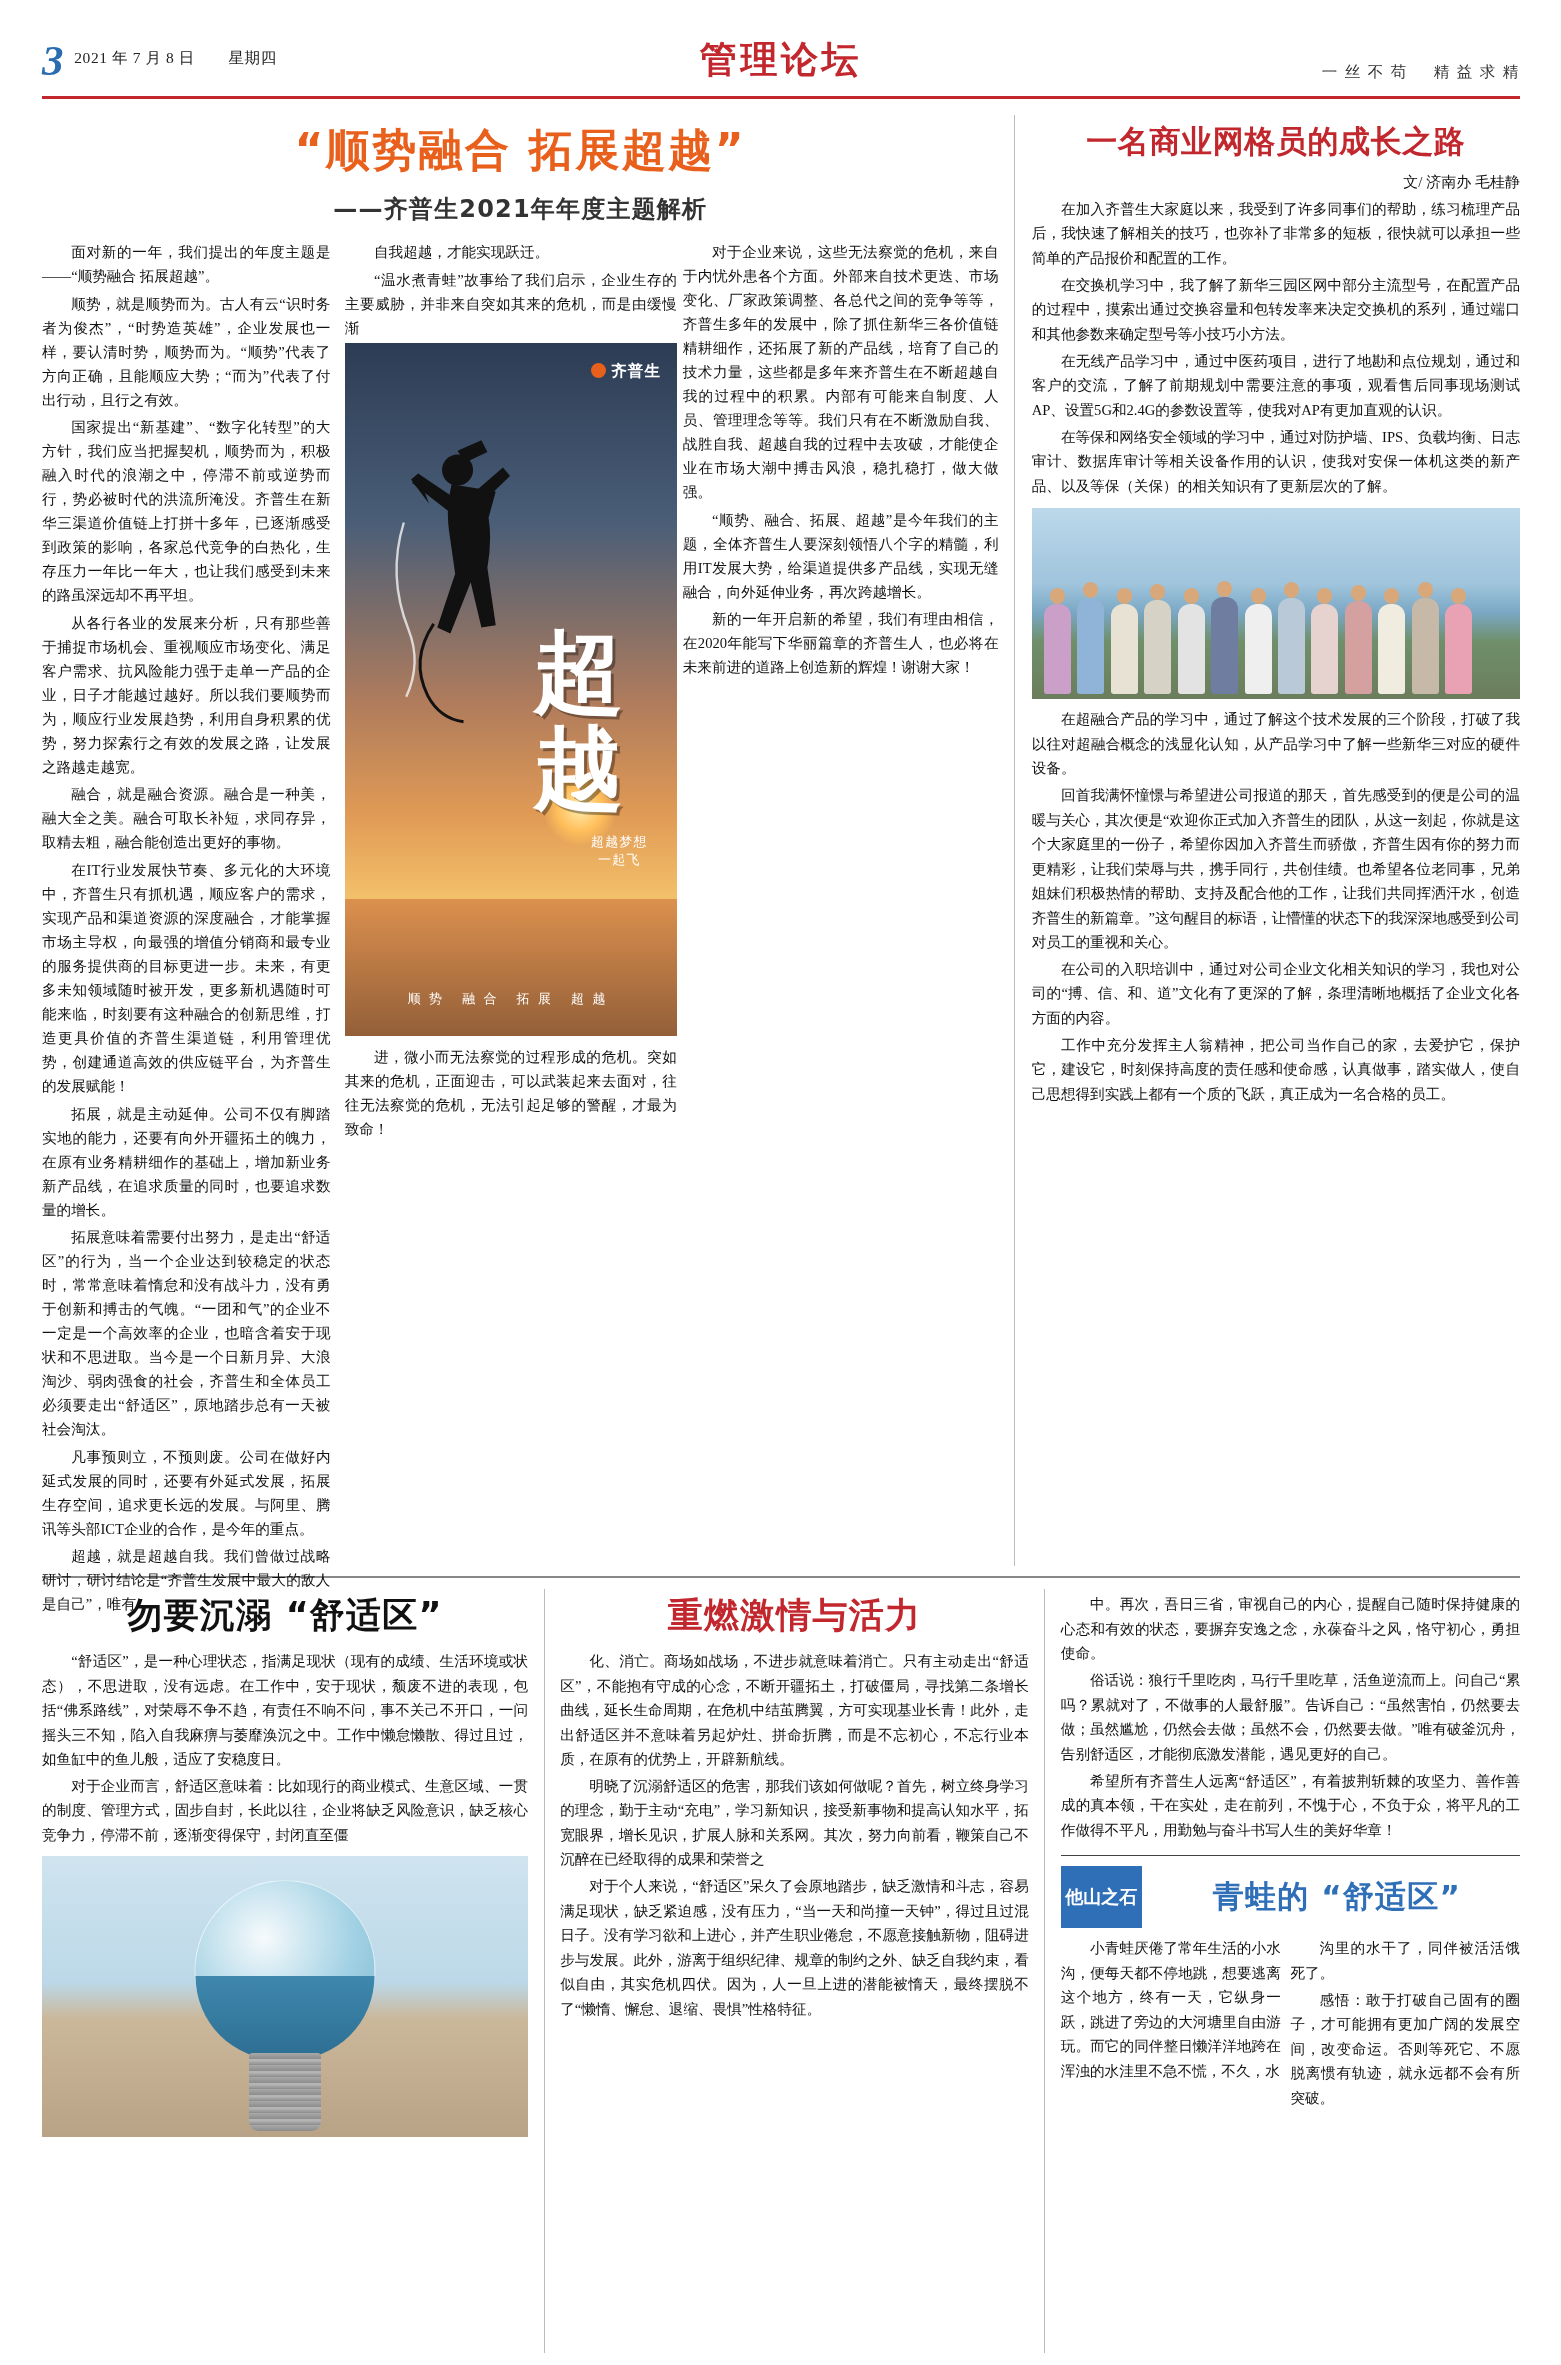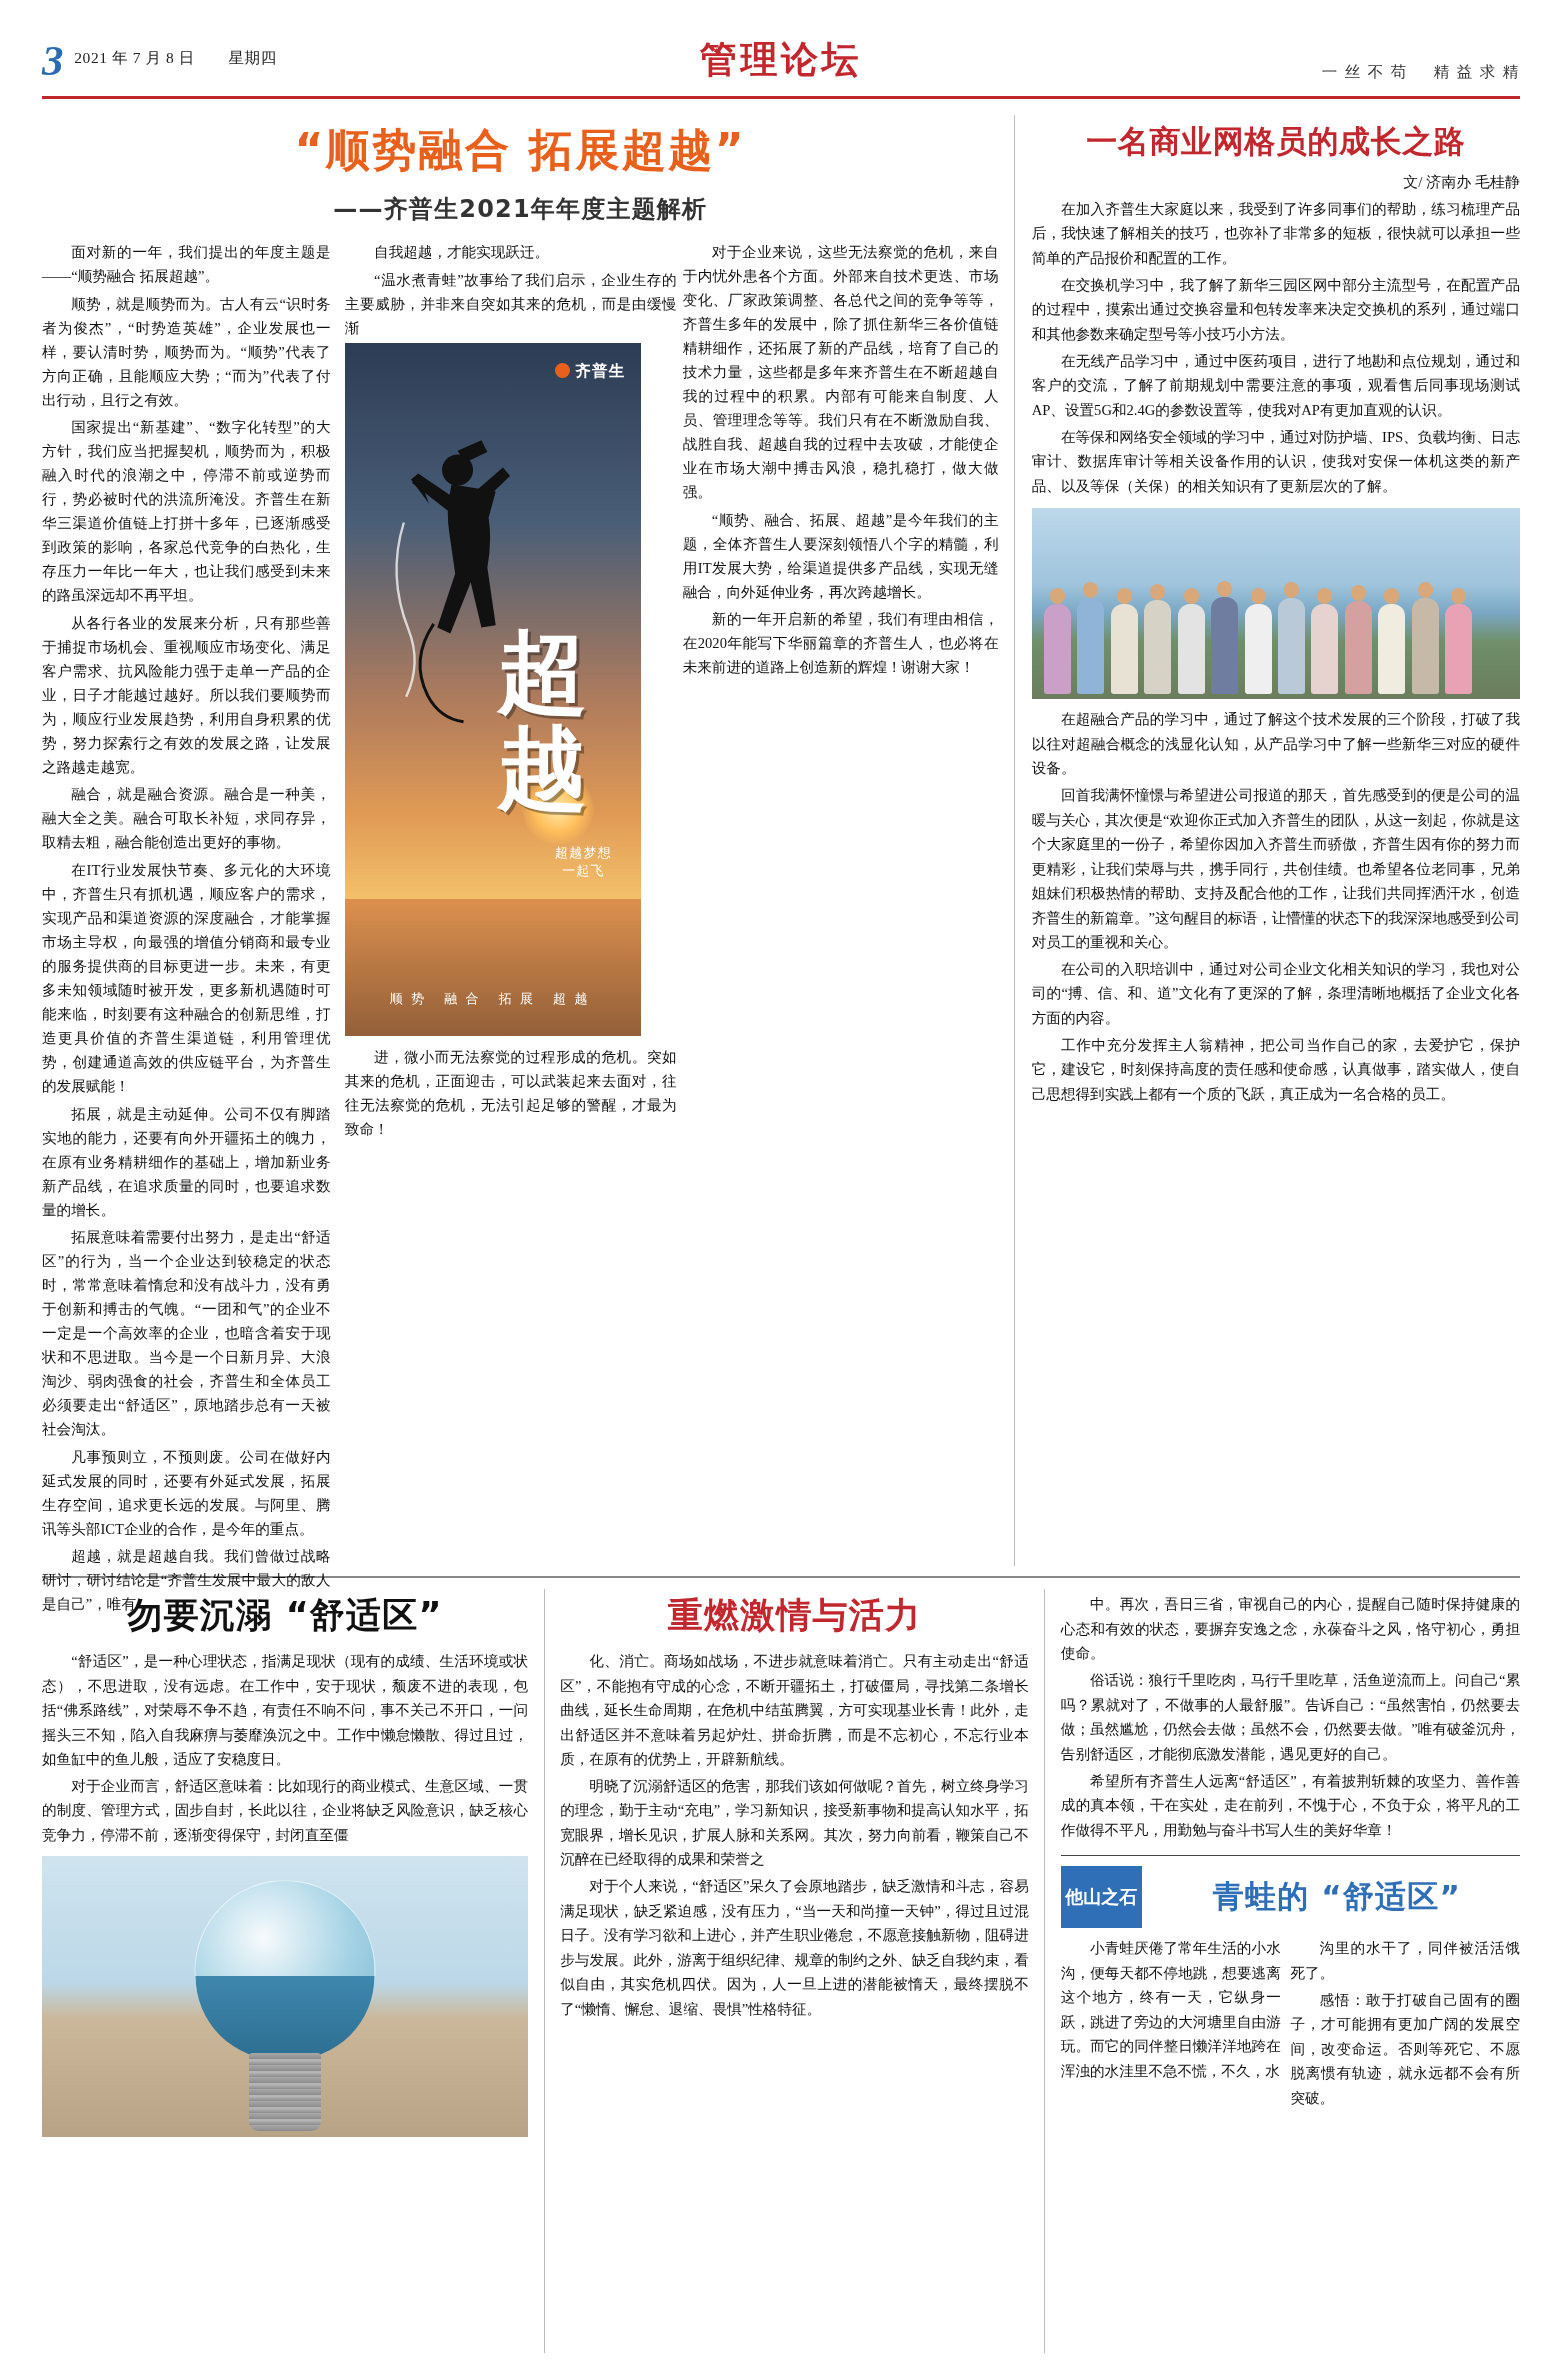--- a/index.html
+++ b/index.html
@@ -121,21 +121,21 @@
   .col p {
     margin: 0 0 3.6px 0;
     text-indent: 2em;
   }
   .c1 { width: 303px; padding-right: 14.3px; box-sizing: border-box; }
   .c2 { width: 338px; padding-right: 6px; box-sizing: border-box; }
   .c3 { width: 316px; box-sizing: border-box; }
 
   
   .poster {
-    width: 296px;
+    width: 332px;
     height: 693px;
     position: relative;
     overflow: hidden;
     background: linear-gradient(#2d3c55 0%, #4a5e77 26%, #b07c5c 52%, #e09a55 68%, #f3c06a 80%, #c98a4e 100%);
     margin-bottom: 8.4px;
   }
   .poster .sun {
     position: absolute;
     left: 60%; top: 62%;
     width: 72px; height: 72px;
@@ -181,21 +181,21 @@
     display: block;
     font-size: 90px;
     font-weight: bold;
     color: #fff;
     line-height: 96px;
     text-shadow: 3px 3px 0 rgba(0,0,0,.35);
   }
   .poster .tagline {
     position: absolute;
     right: 29px;
-    top: 501px;
+    top: 490px;
     color: #fff;
     font-size: 13px;
     line-height: 18px;
     text-align: center;
     letter-spacing: 1.2px;
   }
   .poster .bottomline {
     position: absolute;
     left: 0; right: 0;
     bottom: 25px;

